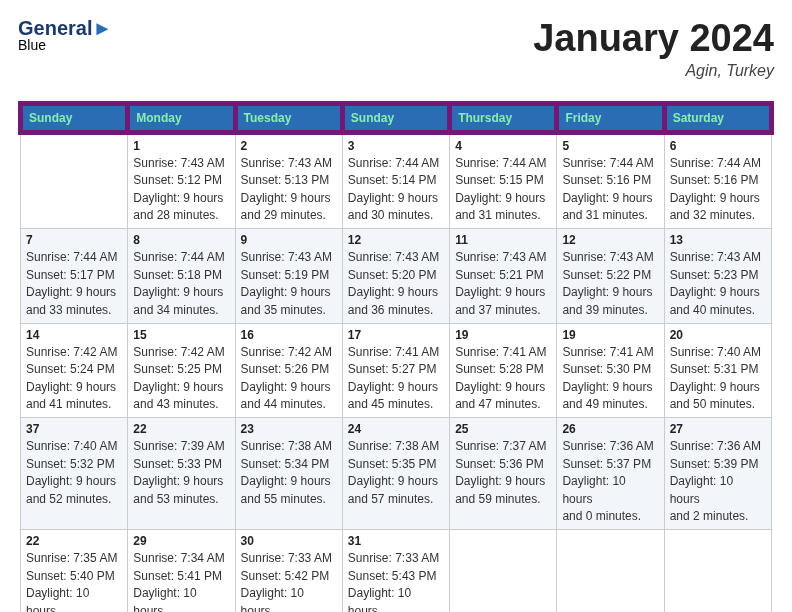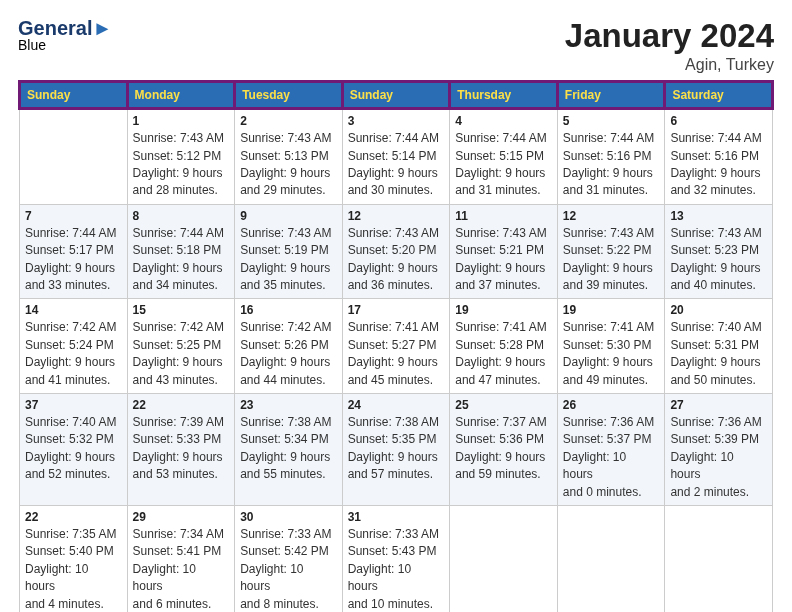--- a/index.html
+++ b/index.html
@@ -14,55 +14,56 @@
       width: 792px;
       height: 612px;
       padding: 18px 18px 10px 18px;
       display: flex;
       flex-direction: column;
     }
     .header {
       display: flex;
       justify-content: space-between;
       align-items: flex-start;
-      margin-bottom: 6px;
+      margin-bottom: 21px;
     }
     .logo {
       display: flex;
       flex-direction: column;
       align-items: flex-start;
     }
     .title-block {
       text-align: right;
     }
     .month-title {
-      font-size: 33px;
+      font-size: 38px;
       font-weight: bold;
       color: #222;
       line-height: 1.1;
     }
     .location-title {
       font-size: 16px;
       color: #444;
       margin-top: 2px;
+      font-style: italic;
     }
     .calendar {
       flex: 1;
       border-collapse: collapse;
       width: 100%;
       font-size: 9.5px;
     }
     .calendar th {
       background: #2a6db5;
-      color: #fde047;
+      color: #86efac;
       text-align: left;
       padding: 5px 6px;
       font-size: 12px;
       font-weight: bold;
-      border: 3px solid #701a75;
+      border: 5px solid #701a75;
     }
     .calendar td {
       border: 1px solid #ccc;
       vertical-align: top;
       padding: 4px 5px;
       width: calc(100% / 7);
       height: 88px;
     }
     .day-num {
       font-size: 12px;

